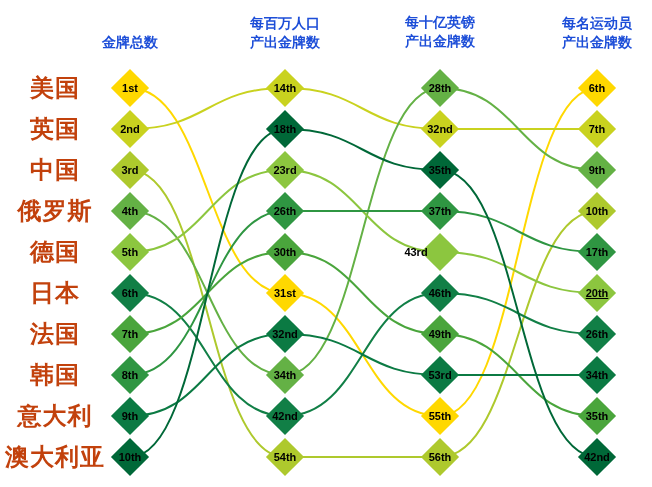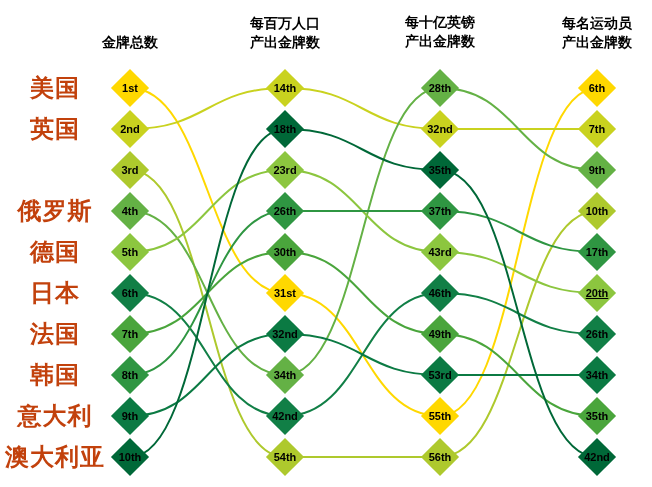--- a/index.html
+++ b/index.html
@@ -3,21 +3,21 @@
 <meta charset="utf-8">
 <style>
   html,body{margin:0;padding:0;background:#fff;}
   #chart{
     position:relative;width:652px;height:487px;background:#ffffff;overflow:hidden;
     font-family:"Liberation Sans","DejaVu Sans",sans-serif;
   }
   #links{position:absolute;left:0;top:0;}
   .col-header{
     position:absolute;transform:translateX(-50%);text-align:center;
-    font-size:14px;font-weight:bold;color:#000000;line-height:19px;white-space:nowrap;
+    font-size:14px;font-weight:bold;color:#1d4ed8;line-height:19px;white-space:nowrap;
   }
   .country-label{
     position:absolute;transform:translate(-50%,-50%);
     font-size:24px;font-weight:bold;color:#c2410c;white-space:nowrap;letter-spacing:1px;
   }
   .node{
     position:absolute;width:27px;height:27px;
     transform:translate(-50%,-50%) rotate(45deg);
   }
   .node-label{
@@ -51,20 +51,21 @@
     <div class="col-header" style="left: 440px; top: 14px; font-family: Liberation Mono, monospace;">
       <div>每十亿英镑</div>
       <div>产出金牌数</div>
     </div>
     <div class="col-header" style="left: 597px; top: 14px;">
       <div>每名运动员</div>
       <div>产出金牌数</div>
     </div>
     <div class="country-label" style="left: 55px; top: 88px;">美国</div>
     <div class="country-label" style="left: 55px; top: 129px;">英国</div>
+    <div class="country-label" style="left: 55px; top: 170px;">中国</div>
     <div class="country-label" style="left: 55px; top: 211px;">俄罗斯</div>
     <div class="country-label" style="left: 55px; top: 252px;">德国</div>
     <div class="country-label" style="left: 55px; top: 293px;">日本</div>
     <div class="country-label" style="left: 55px; top: 334px;">法国</div>
     <div class="country-label" style="left: 55px; top: 375px;">韩国</div>
     <div class="country-label" style="left: 55px; top: 416px;">意大利</div>
     <div class="country-label" style="left: 55px; top: 457px;">澳大利亚</div>
     <div class="node" style="left: 130px; top: 88px; background: rgb(255, 216, 0);"></div>
     <div class="node-label" style="left: 130px; top: 88px;">1st</div>
     <div class="node" style="left: 130px; top: 129px; background: rgb(201, 210, 31);"></div>
@@ -107,21 +108,21 @@
     <div class="node-label" style="left: 285px; top: 457px;">54th</div>
     <div class="node" style="left: 440px; top: 88px; background: rgb(100, 177, 69);"></div>
     <div class="node-label" style="left: 440px; top: 88px;">28th</div>
     <div class="node" style="left: 440px; top: 129px; background: rgb(201, 210, 31);"></div>
     <div class="node-label" style="left: 440px; top: 129px;">32nd</div>
     <div class="node" style="left: 440px; top: 170px; background: rgb(0, 104, 56);"></div>
     <div class="node-label" style="left: 440px; top: 170px;">35th</div>
     <div class="node" style="left: 440px; top: 211px; background: rgb(47, 150, 66);"></div>
     <div class="node-label" style="left: 440px; top: 211px;">37th</div>
     <div class="node" style="left: 440px; top: 252px; background: rgb(140, 198, 63);"></div>
-    <div class="node-label" style="left: 440px; top: 252px;">43rd</div>
+    <div class="node-label" style="left: 416px; top: 252px;">43rd</div>
     <div class="node" style="left: 440px; top: 293px; background: rgb(17, 127, 70);"></div>
     <div class="node-label" style="left: 440px; top: 293px;">46th</div>
     <div class="node" style="left: 440px; top: 334px; background: rgb(74, 165, 60);"></div>
     <div class="node-label" style="left: 440px; top: 334px;">49th</div>
     <div class="node" style="left: 440px; top: 375px; background: rgb(11, 122, 67);"></div>
     <div class="node-label" style="left: 440px; top: 375px;">53rd</div>
     <div class="node" style="left: 440px; top: 416px; background: rgb(255, 216, 0);"></div>
     <div class="node-label" style="left: 440px; top: 416px;">55th</div>
     <div class="node" style="left: 440px; top: 457px; background: rgb(174, 201, 45);"></div>
     <div class="node-label" style="left: 440px; top: 457px;">56th</div>

